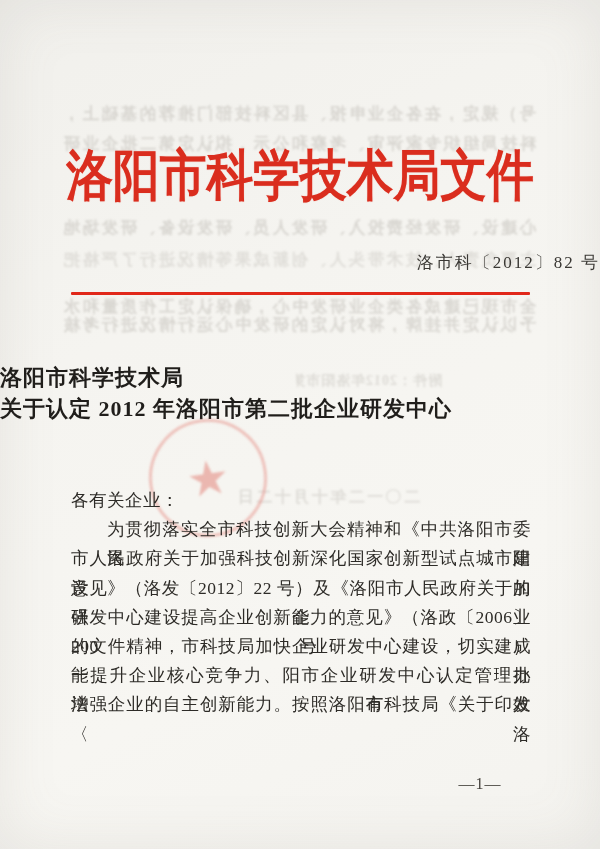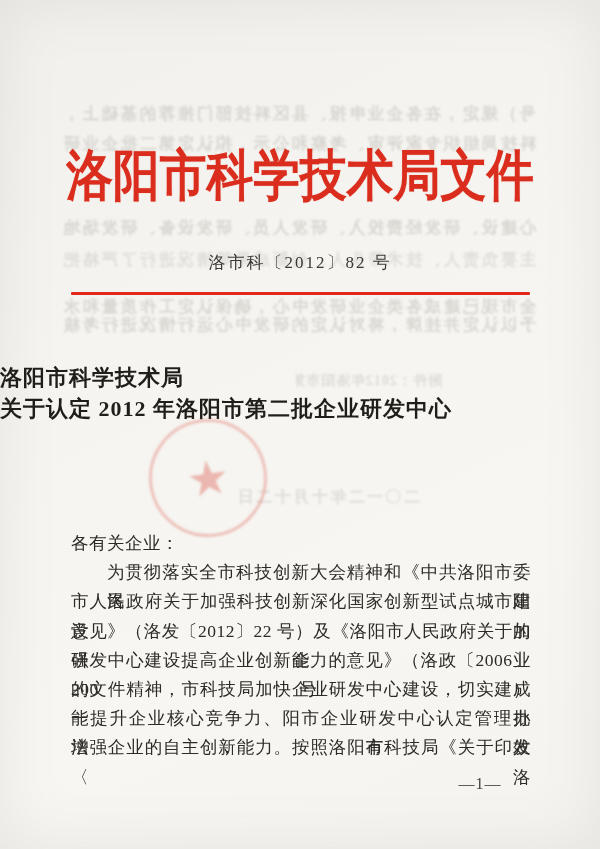--- a/index.html
+++ b/index.html
@@ -27,21 +27,21 @@
   
   .masthead{
     position:absolute;top:144px;left:0;width:600px;text-align:center;
     font-size:55px;line-height:64px;font-weight:bold;
     transform:scaleX(.85);transform-origin:center;
     letter-spacing:0;white-space:nowrap;
     text-shadow:0 0 1px rgba(220,40,25,.45);
   }
   
   .docnum{
-    position:absolute;top:251px;left:0;width:600px;text-align:center;
+    position:absolute;top:251px;left:0;width:600px;text-align:right;
     font-size:17px;letter-spacing:2px;color:#3a3834;
   }
   
   .redrule{position:absolute;top:292px;left:71px;width:459px;height:3px;border-radius:1px;}
   
   .title{
     position:absolute;top:362px;left:0;width:600px;
     font-weight:bold;color:#201e1b;font-size:22px;line-height:31px;letter-spacing:1px;
   }
   
@@ -52,21 +52,21 @@
     display:flex;align-items:center;justify-content:center;
   }
   .stamp .star{font-size:48px;color:rgba(224,116,104,.48);line-height:1;
     font-family:"DejaVu Sans",sans-serif;}
   
   .body-text{
     position:absolute;top:486px;left:71px;width:460px;
     font-size:17.5px;line-height:29.2px;color:#2d2b27;letter-spacing:.5px;
   }
   .bline{text-align:justify;text-align-last:justify;height:29.2px;overflow:visible;}
-  .bline.salutation{text-align-last:left;margin-top:43px;}
+  .bline.salutation{text-align-last:left;}
   .bline.indent{padding-left:2.05em;}
   
   .pagenum{
     position:absolute;top:775px;left:440px;width:80px;text-align:center;
     font-size:16px;color:#45423d;letter-spacing:1px;
   }
 </style>
 </head>
 <body>
 

